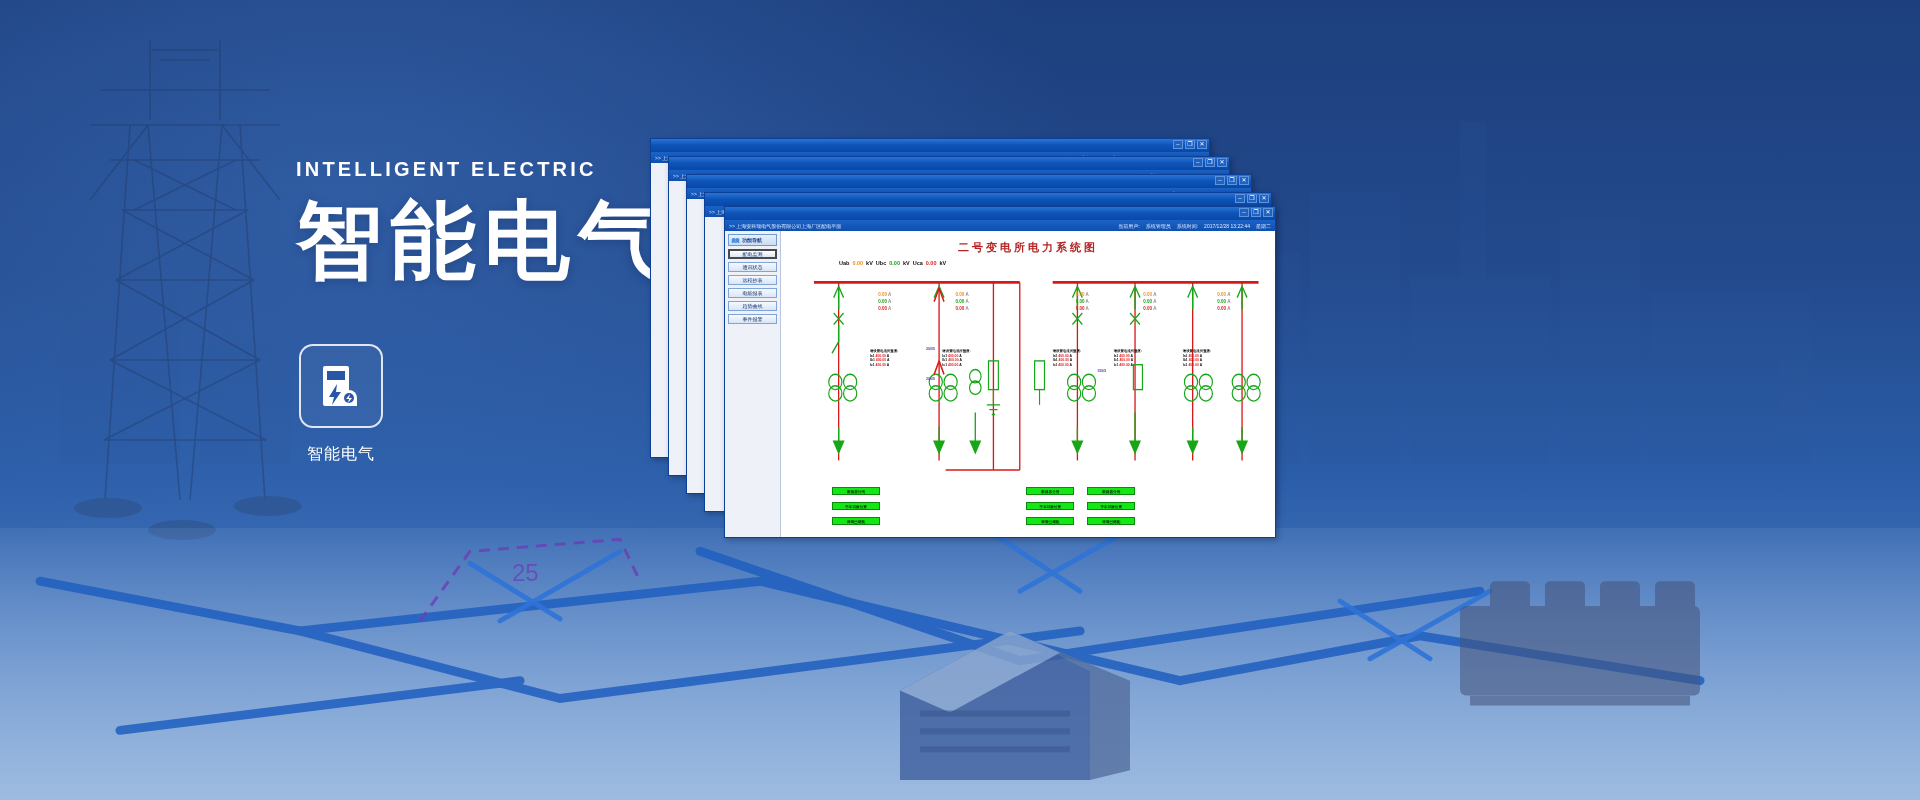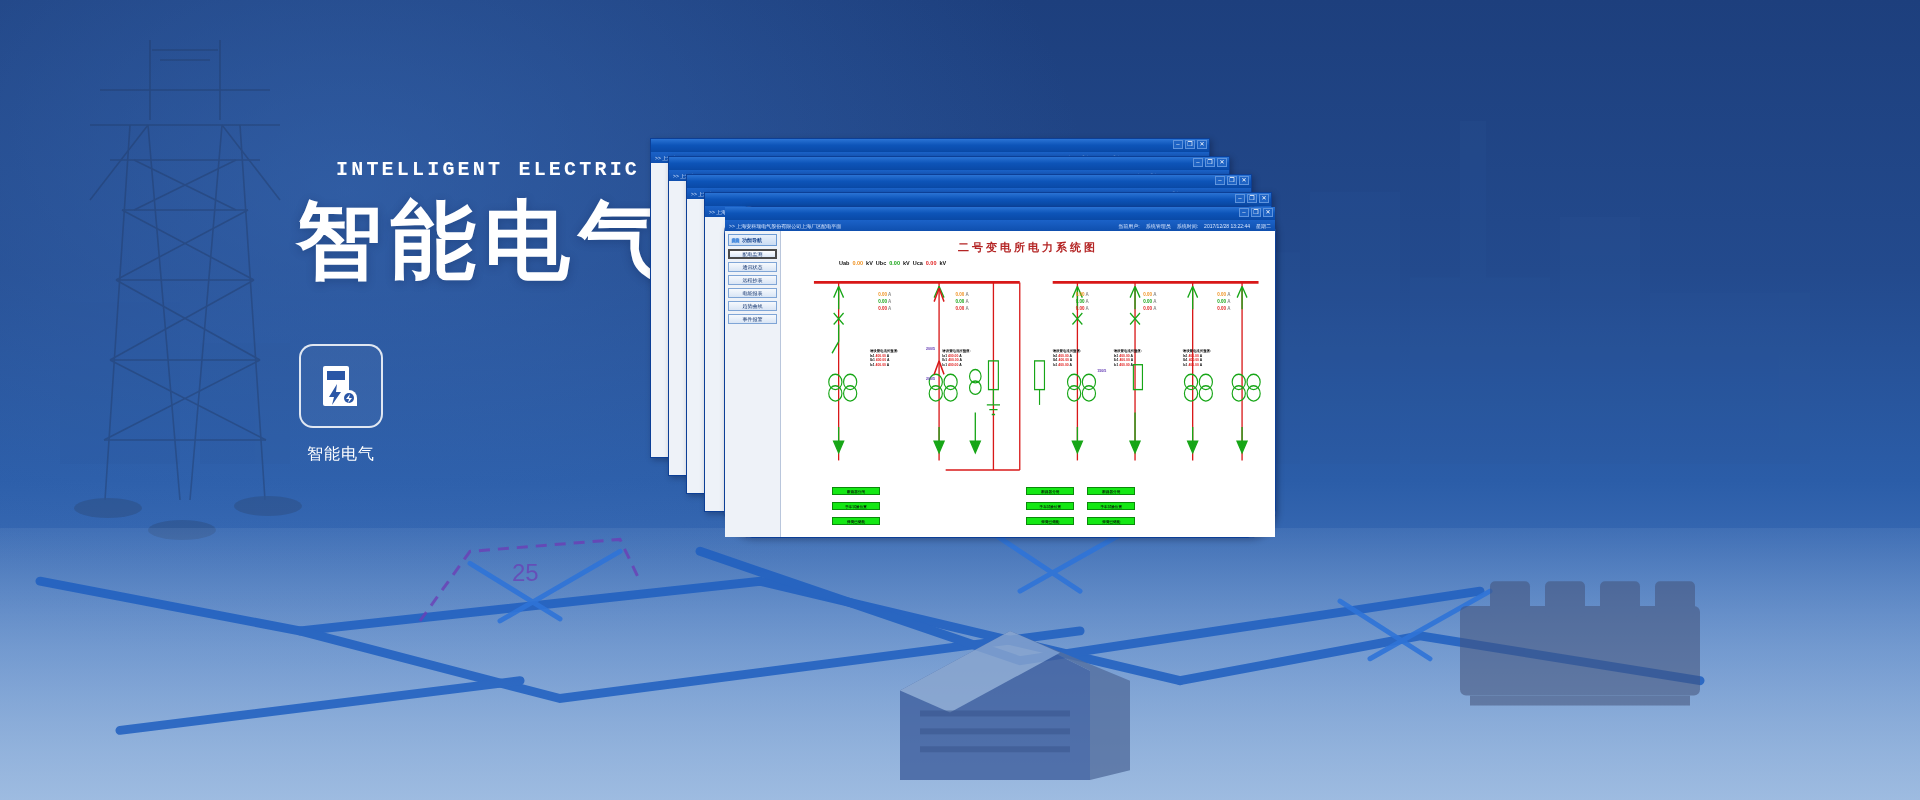--- a/index.html
+++ b/index.html
@@ -29,22 +29,21 @@
     position:absolute; left:0; bottom:0; width:100%; height:34%;
     background: linear-gradient(180deg, rgba(120,155,205,.18) 0%, rgba(150,180,218,.55) 45%, rgba(168,195,228,.75) 100%);
   }
   .grid-svg { position:absolute; left:0; bottom:0; width:100%; height:46%; }
   .tower-svg { position:absolute; left:30px; top:30px; width:420px; height:520px; opacity:.45; }
 
   
   .left-block { position:absolute; left:296px; top:158px; width:520px; }
   .eyebrow {
     color:#ffffff; font-size:20px; letter-spacing:3.2px; font-weight:700;
-    font-family:Liberation Mono, monospace;
-    margin-left:40px;
+    font-family:Liberation Sans, sans-serif;
   }
   .headline {
     color:#ffffff; font-size:86px; font-weight:700; letter-spacing:8px;
     line-height:1.05; margin-top:14px; text-shadow:0 2px 10px rgba(0,20,60,.25);
   }
 
   
   .features { position:absolute; left:299px; top:344px; display:flex; gap:42px; }
   .feature { width:84px; display:flex; flex-direction:column; align-items:center; }
   .feat-box {
@@ -302,21 +301,21 @@
       <div class="win-sub">
         <span>&gt;&gt; 上海安科瑞电气股份有限公司上海厂区配电平面</span>
         <span style="margin-left:auto">系统管理员</span>
         <span>2017/12/28  13:22:44</span>
       </div>
       <div class="win-body">
         <div class="navpane"></div>
       </div>
     </div>
 
-    <div class="win" style="left:74px;top:68px;width:552px;height:332px;border-radius:28px;">
+    <div class="win" style="left:74px;top:68px;width:552px;height:332px;">
       <div class="win-title">
         <div class="winbtns">
           <div class="winbtn">–</div>
           <div class="winbtn">❐</div>
           <div class="winbtn">✕</div>
         </div>
       </div>
       <div class="win-sub">
         <span>&gt;&gt; 上海安科瑞电气股份有限公司上海厂区配电平面</span>
         <span style="margin-left:auto">当前用户:</span>

